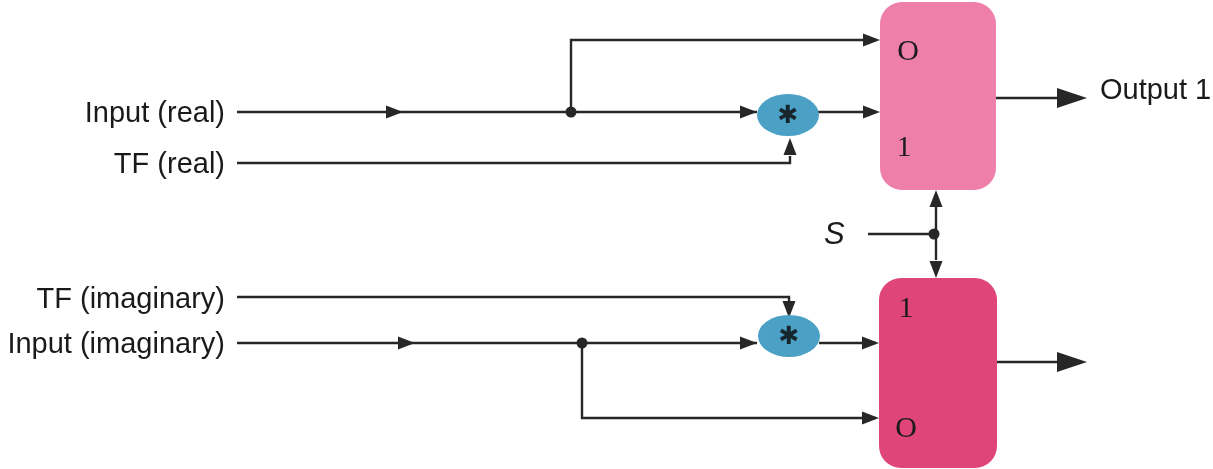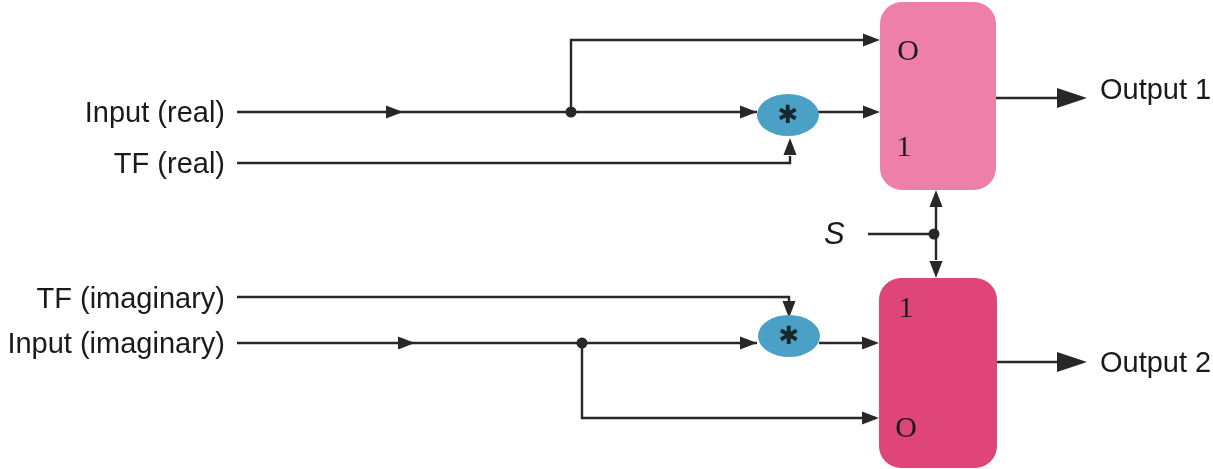--- a/index.html
+++ b/index.html
@@ -122,21 +122,20 @@
       <polygon class="arrow" points="879,418 862,411.5 862,424.5"></polygon>
       <polygon class="arrow" points="1087,362 1057,352 1057,372"></polygon>
     </g>
   </svg>
 
   <div class="lbl lbl-right lbl-tf-real">TF (real)</div>
   <div class="lbl lbl-right lbl-input-real">Input (real)</div>
   <div class="lbl lbl-right lbl-input-imaginary">Input (imaginary)</div>
   <div class="lbl lbl-right lbl-tf-imaginary">TF (imaginary)</div>
   <div class="lbl lbl-output-1">Output 1</div>
-  <div class="lbl lbl-output-2">Output 2</div>
   <div class="lbl lbl-select">S</div>
 
   <div class="mux mux-top">
     <span class="port port-a">O</span>
     <span class="port port-b">1</span>
   </div>
   <div class="mux mux-bottom">
     <span class="port port-a">1</span>
     <span class="port port-b">O</span>
   </div>

